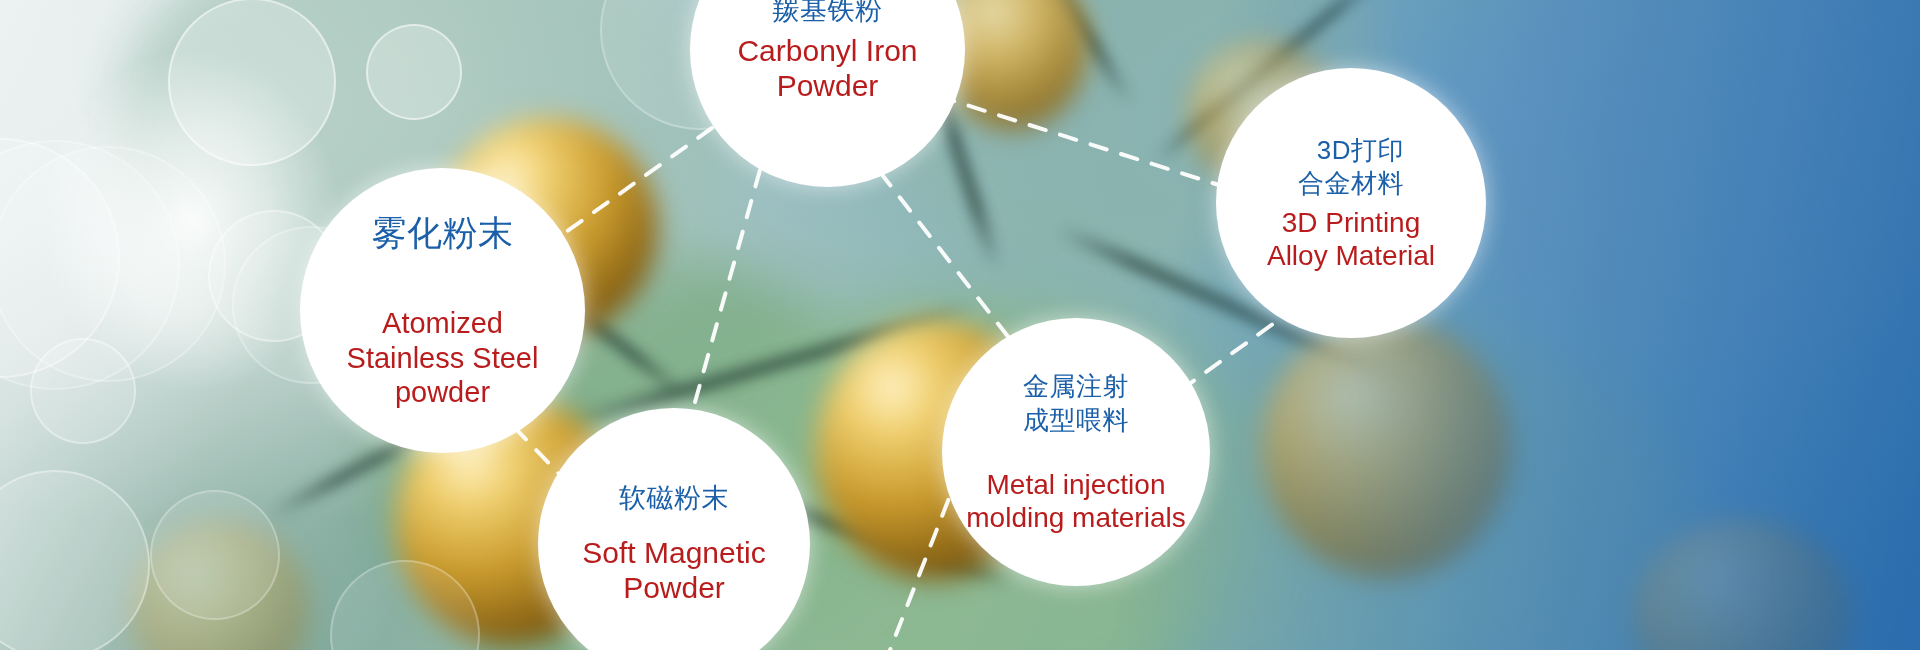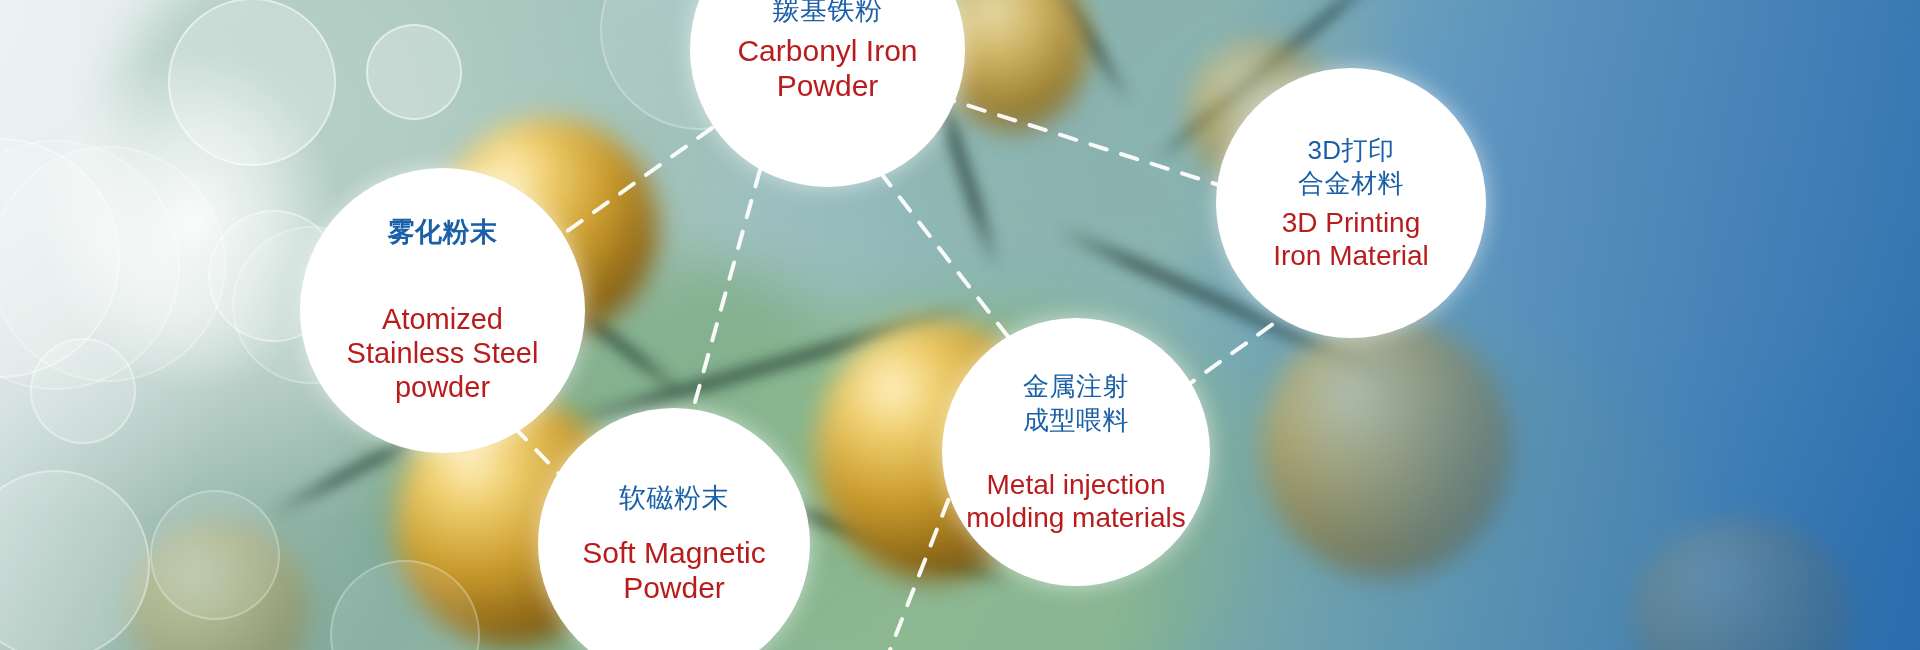--- a/index.html
+++ b/index.html
@@ -94,25 +94,25 @@
     font-weight:400;
     white-space:pre-line;
   }
 
   
   #node-carbonyl{left:690px;top:-88px;width:275px;height:275px;}
   #node-carbonyl .cn{font-size:27px;margin-bottom:6px;}
   #node-carbonyl .en{font-size:30px;}
 
   #node-atomized{left:300px;top:168px;width:285px;height:285px;}
-  #node-atomized .cn{font-size:27px;margin-bottom:13px;font-weight:bold;}
+  #node-atomized .cn{font-size:35px;margin-bottom:13px;}
   #node-atomized .en{font-size:29px;margin-top:40px;}
 
   #node-3dprint{left:1216px;top:68px;width:270px;height:270px;}
-  #node-3dprint .cn{font-size:26px;margin-bottom:5px;line-height:1.3;}
+  #node-3dprint .cn{font-size:26px;margin-bottom:5px;line-height:1.3;text-align:right;}
   #node-3dprint .en{font-size:28px;}
 
   #node-mim{left:942px;top:318px;width:268px;height:268px;gap:24px;}
   #node-mim .cn{font-size:26px;margin-bottom:6px;line-height:1.3;}
   #node-mim .en{font-size:28px;}
 
   #node-softmag{left:538px;top:408px;width:272px;height:272px;}
   #node-softmag .cn{font-size:27px;margin-bottom:20px;}
   #node-softmag .en{font-size:30px;}
 </style>
@@ -194,21 +194,21 @@
     <div class="cn">雾化粉末</div>
     <div class="en">Atomized
 Stainless Steel
 powder</div>
   </div>
 
   <div class="node" id="node-3dprint">
     <div class="cn">3D打印
 合金材料</div>
     <div class="en">3D Printing
-Iron Material</div>
+Alloy Material</div>
   </div>
 
   <div class="node" id="node-mim">
     <div class="cn">金属注射
 成型喂料</div>
     <div class="en">Metal injection
 molding materials</div>
   </div>
 
   <div class="node" id="node-softmag">

